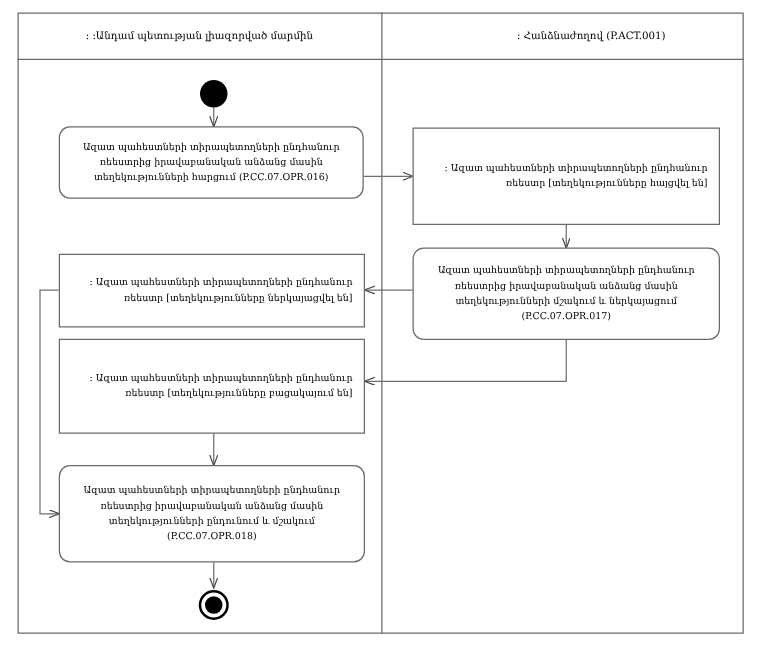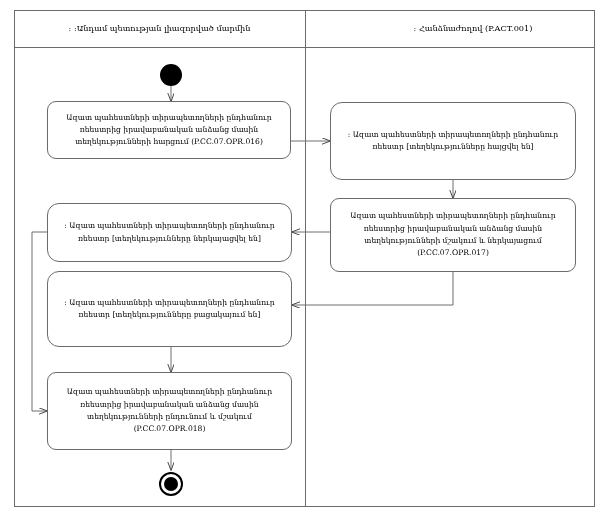--- a/index.html
+++ b/index.html
@@ -81,21 +81,21 @@
     background: #ffffff;
     display: flex;
     align-items: center;
     justify-content: center;
     text-align: center;
     font-size: 7.6px;
     line-height: 1.62;
     padding: 4px 9px;
   }
   .node.action { border-radius: 9px; }
-  .node.state  { border-radius: 12px; }
+  .node.state  { border-radius: 0; text-align: right; }
 
   .initial-node {
     position: absolute;
     width: 22px;
     height: 22px;
     border-radius: 50%;
     background: #000000;
   }
   .final-node {
     position: absolute;

